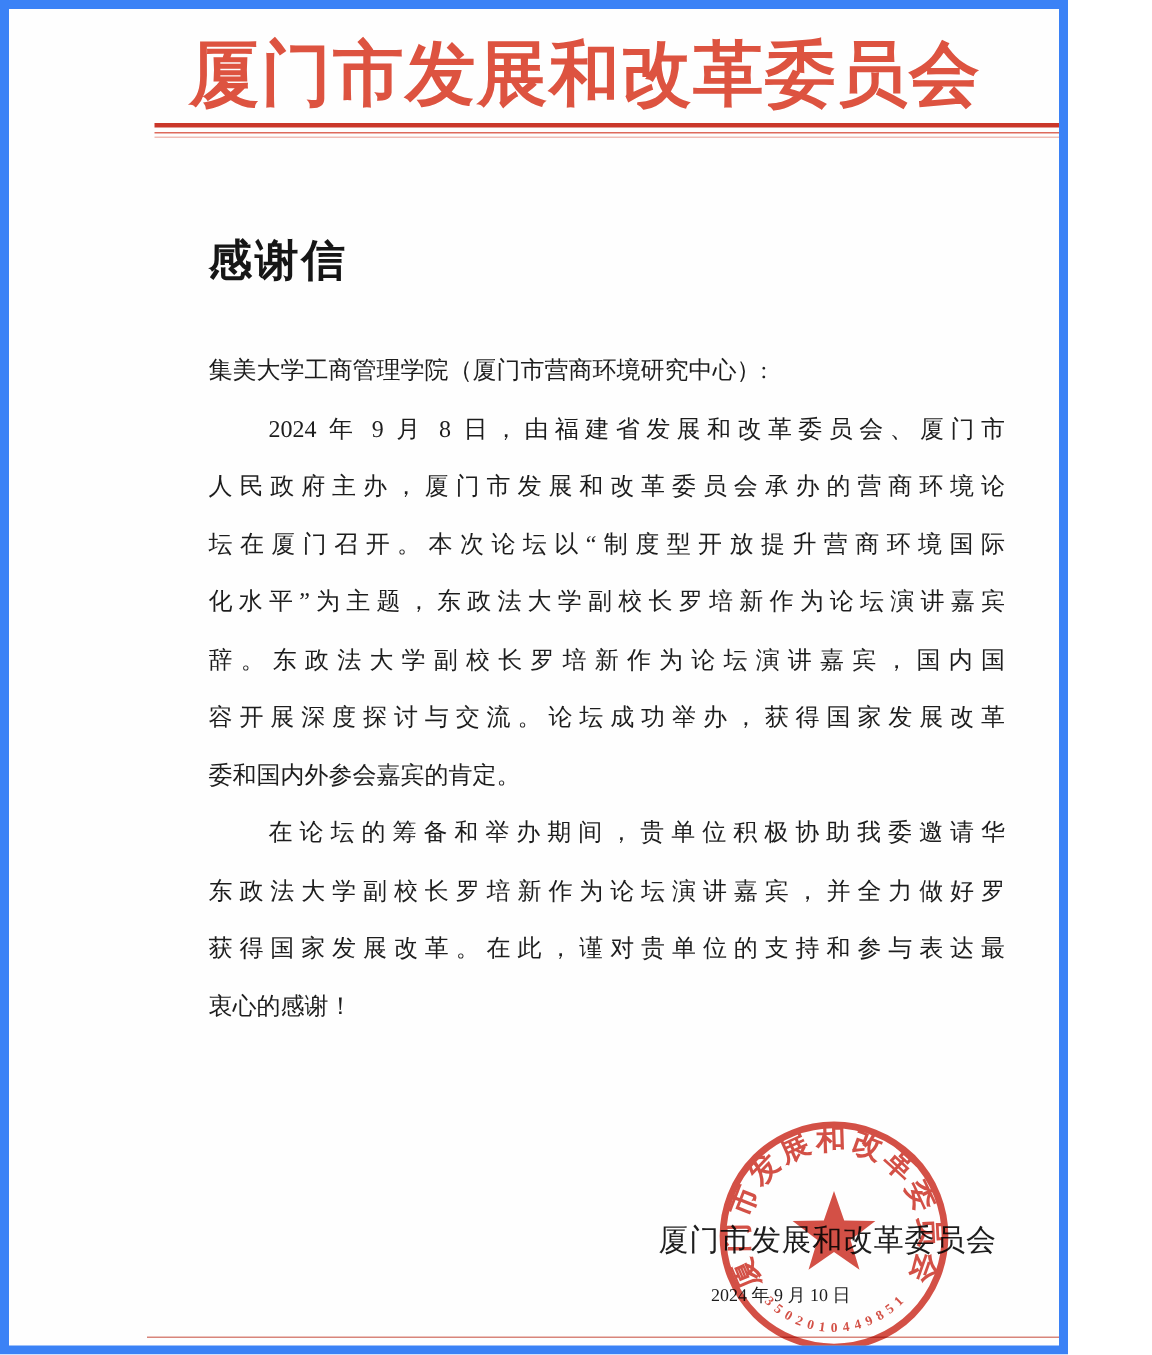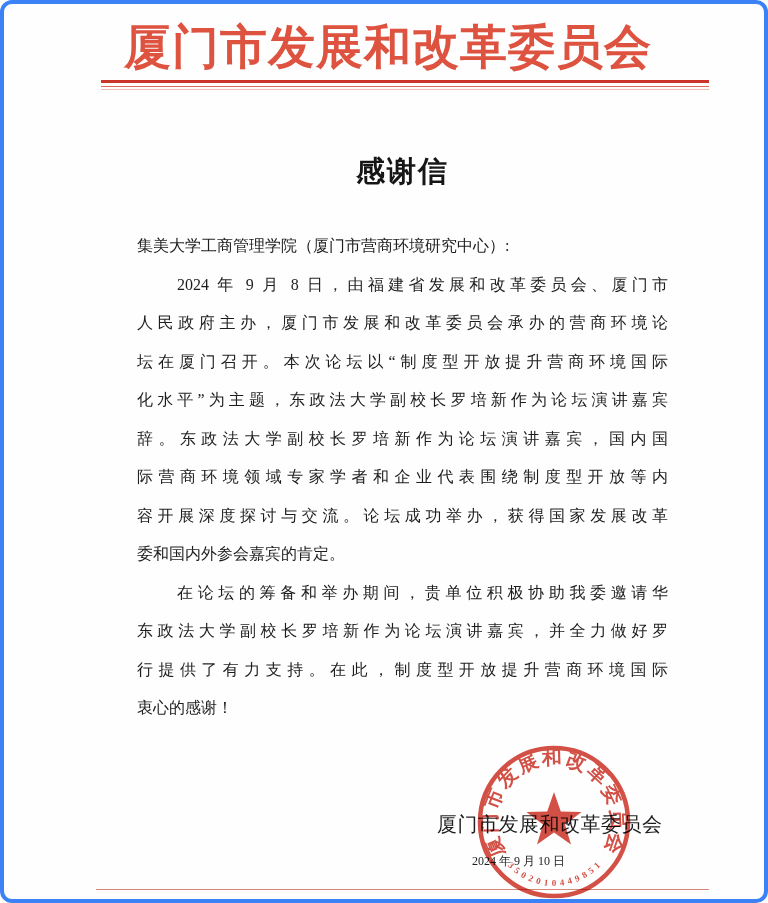--- a/index.html
+++ b/index.html
@@ -1,23 +1,23 @@
 <!DOCTYPE html>
 <html><head>
 <meta charset="utf-8">
 <style>
   html, body { margin: 0; padding: 0; background: #ffffff; }
   .page {
     position: relative;
-    width: 768px;
+    width: 712px;
     height: 903px;
     box-sizing: border-box;
     background: #fefefe;
-    border: 4px solid #3b82f6;
-    border-radius: 12px;
+    border: 6px solid #3b82f6;
+    border-radius: 0;
     overflow: hidden;
     font-family: "Liberation Serif", serif;
   }
   .org-header {
     position: absolute;
     top: 12px; left: 0; width: 768px;
     text-align: center;
     font-size: 47px;
     font-weight: bold;
     color: #dd5340;
@@ -28,21 +28,21 @@
     position: absolute;
     top: 76px; left: 97px; width: 608px;
   }
   .rule-thick { height: 3px; background: #ca372a; }
   .rule-thin  { height: 1px; background: #dd6a5c; margin-top: 3px; }
   .rule-faint { height: 1px; background: #f0bdb6; margin-top: 2px; }
   .doc-title {
     position: absolute;
     top: 148px; left: 133px; width: 531px;
     margin: 0;
-    text-align: center;
+    text-align: left;
     font-size: 29px;
     font-weight: bold;
     color: #161616;
     letter-spacing: 2px;
   }
   .body-text {
     position: absolute;
     top: 223px; left: 133px; width: 531px;
     font-size: 16px;
     color: #1d1d1d;
@@ -107,26 +107,25 @@
 
   <h1 class="doc-title">感谢信</h1>
 
   <div class="body-text">
     <div class="bline">集美大学工商管理学院（厦门市营商环境研究中心）:</div>
     <div class="bline just indent">2024 年 9 月 8 日，由福建省发展和改革委员会、厦门市</div>
     <div class="bline just">人民政府主办，厦门市发展和改革委员会承办的营商环境论</div>
     <div class="bline just">坛在厦门召开。本次论坛以“制度型开放提升营商环境国际</div>
     <div class="bline just">化水平”为主题，东政法大学副校长罗培新作为论坛演讲嘉宾</div>
     <div class="bline just">辞。东政法大学副校长罗培新作为论坛演讲嘉宾，国内国</div>
-    <div class="bline just">际营商环境领域专家学者和企业代表围绕制度型开放等内</div>
     <div class="bline just">容开展深度探讨与交流。论坛成功举办，获得国家发展改革</div>
     <div class="bline">委和国内外参会嘉宾的肯定。</div>
     <div class="bline just indent">在论坛的筹备和举办期间，贵单位积极协助我委邀请华</div>
     <div class="bline just">东政法大学副校长罗培新作为论坛演讲嘉宾，并全力做好罗</div>
-    <div class="bline just">行提供了有力支持。在此，制度型开放提升营商环境国际</div>
+    <div class="bline just">获得国家发展改革。在此，谨对贵单位的支持和参与表达最</div>
     <div class="bline">衷心的感谢！</div>
   </div>
 
   <div class="signature">厦门市发展和改革委员会</div>
 
   <div class="sig-date">2024 年 9 月 10 日</div>
 
   <div class="footer-line"></div>
 
   <svg class="seal" viewBox="0 0 160 160" xmlns="http://www.w3.org/2000/svg">

